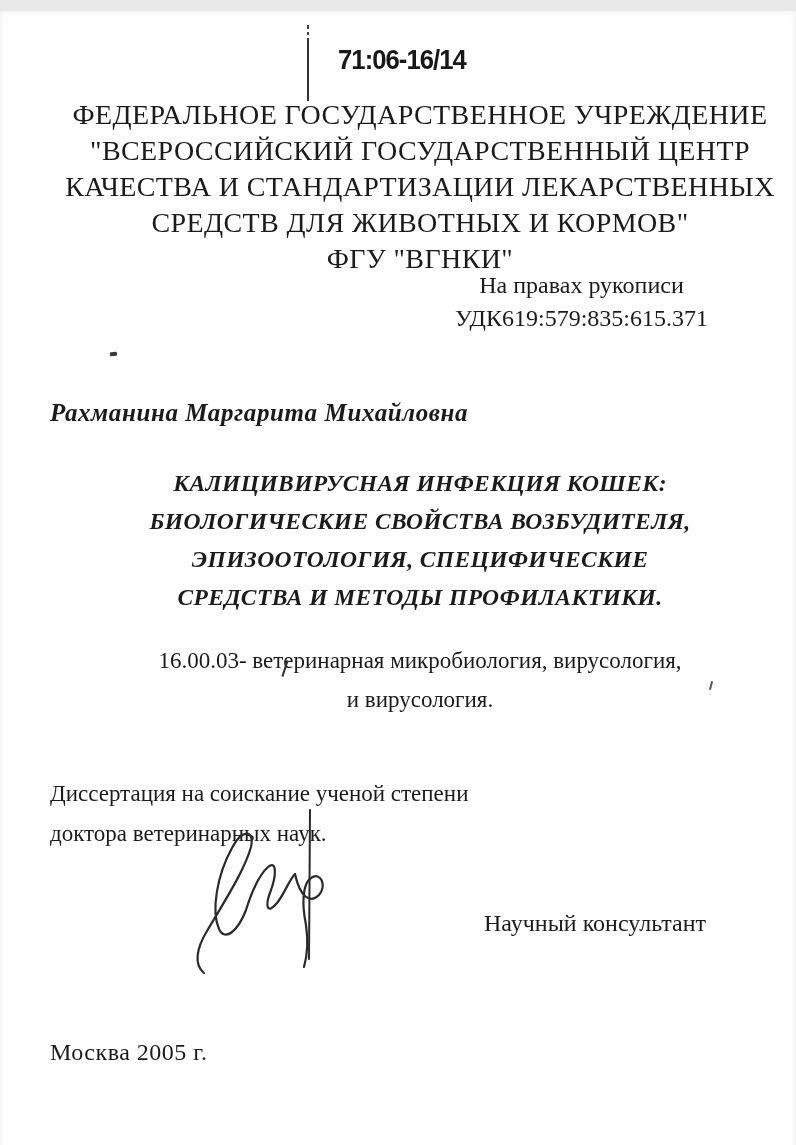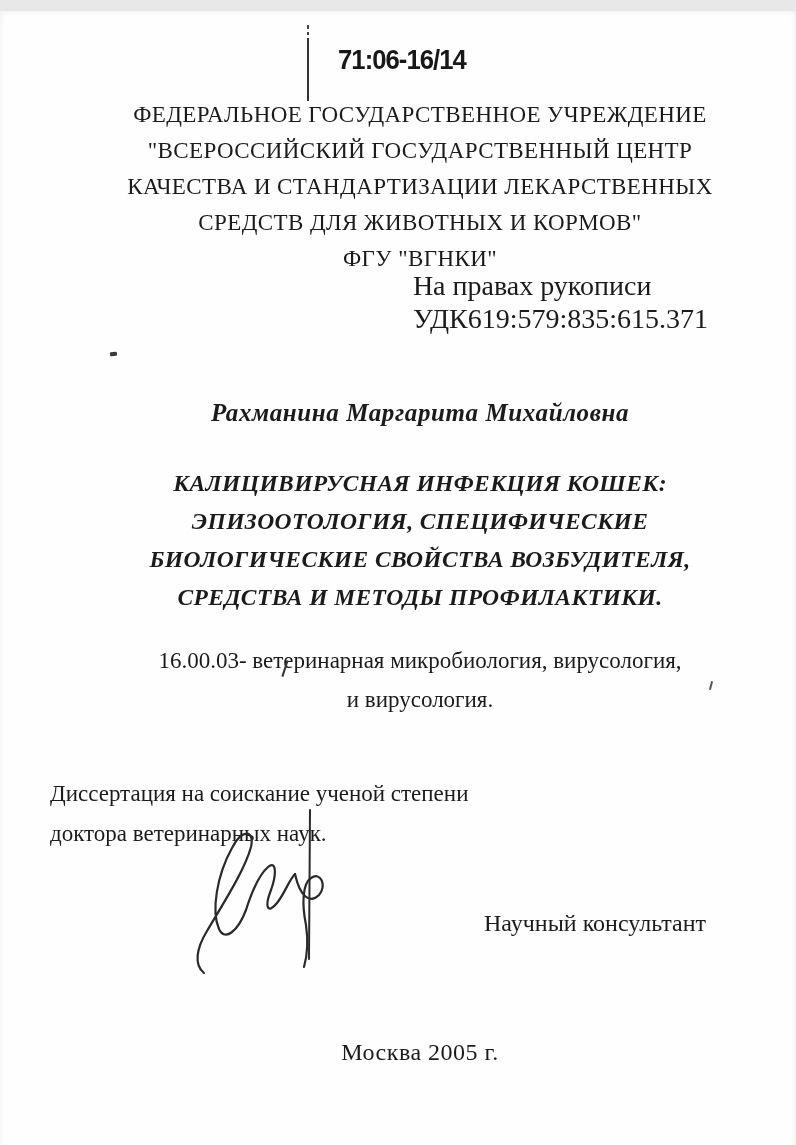--- a/index.html
+++ b/index.html
@@ -34,44 +34,43 @@
     transform: scaleX(0.95);
     transform-origin: left;
     color: #181818;
     white-space: nowrap;
   }
 
   
   .institution {
     left: 50px; top: 86px; width: 740px;
     text-align: center;
-    font-size: 23px;
+    font-size: 28px;
     line-height: 36px;
     letter-spacing: 0.4px;
   }
 
   
   .manuscript-block {
     right: 88px; top: 258px;
-    text-align: left;
-    font-size: 28px;
+    text-align: center;
+    font-size: 24px;
     line-height: 33px;
     white-space: nowrap;
   }
 
   .dash-mark {
     left: 110px; top: 341px; width: 7px; height: 4px;
     background: #3a3a3a;
     transform: rotate(-8deg);
     border-radius: 1px;
   }
 
   .author {
     left: 50px; top: 388px; width: 740px;
-    text-align: center;
     font-weight: bold;
     font-style: italic;
     font-size: 25px;
     letter-spacing: 0.6px;
   }
 
   .title-block {
     left: 50px; top: 453px; width: 740px;
     text-align: center;
     font-weight: bold;
@@ -114,21 +113,20 @@
   .consultant-block {
     right: 90px; top: 894px;
     text-align: right;
     font-size: 24px;
     line-height: 37px;
     white-space: nowrap;
   }
 
   .footer-city {
     left: 50px; top: 1028px; width: 740px;
-    text-align: center;
     font-size: 24px;
     letter-spacing: 0.5px;
   }
 </style>
 </head>
 <body>
 
 <div class="page">
 
   <div class="abs stamp-line"></div>
@@ -146,22 +144,22 @@
     <div>На правах рукописи</div>
     <div>УДК619:579:835:615.371</div>
   </div>
 
   <div class="abs dash-mark"></div>
 
   <div class="abs author">Рахманина Маргарита Михайловна</div>
 
   <div class="abs title-block">
     <div>КАЛИЦИВИРУСНАЯ ИНФЕКЦИЯ КОШЕК:</div>
+    <div>БИОЛОГИЧЕСКИЕ СВОЙСТВА ВОЗБУДИТЕЛЯ,</div>
     <div>ЭПИЗООТОЛОГИЯ, СПЕЦИФИЧЕСКИЕ</div>
-    <div>БИОЛОГИЧЕСКИЕ СВОЙСТВА ВОЗБУДИТЕЛЯ,</div>
     <div>СРЕДСТВА И МЕТОДЫ ПРОФИЛАКТИКИ.</div>
   </div>
 
   <div class="abs specialty-block">
     <div>16.00.03- ветеринарная микробиология, вирусология,</div>
     <div>и вирусология.</div>
   </div>
   <div class="abs slash-mark"></div>
   <div class="abs tick-mark"></div>
 

